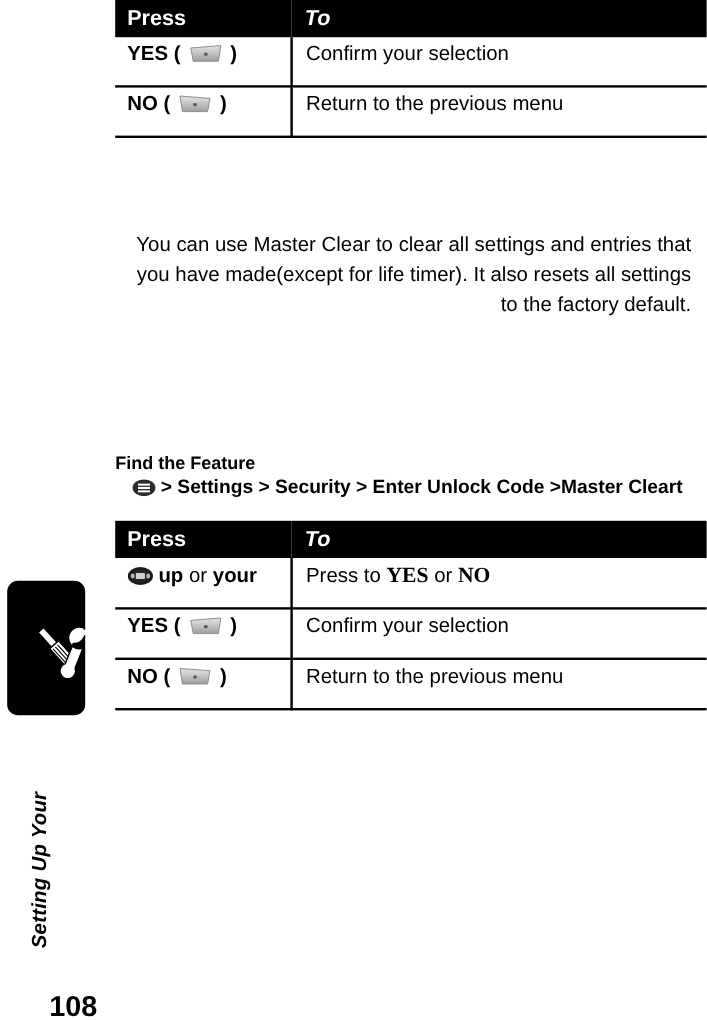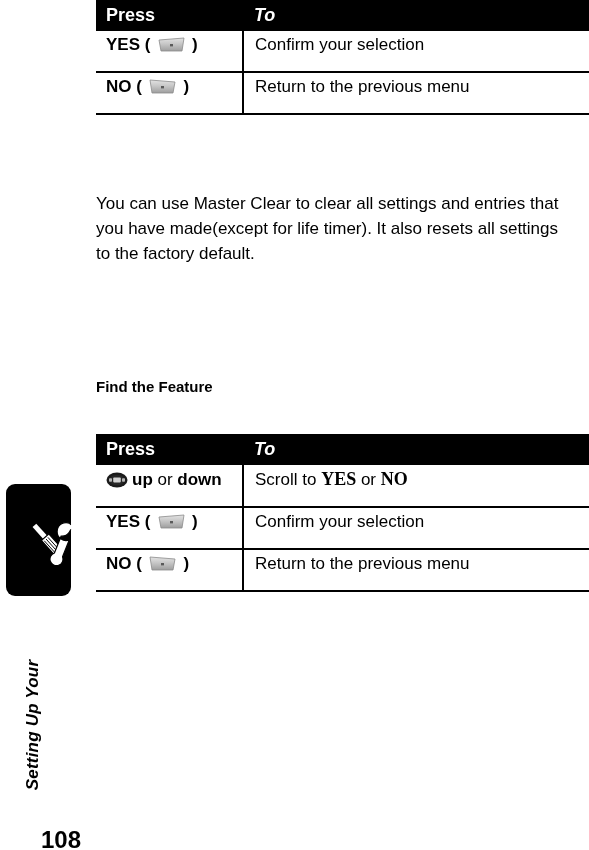--- a/index.html
+++ b/index.html
@@ -155,20 +155,21 @@
     font-weight: bold;
     font-style: italic;
     font-size: 18px;
   }
   .para {
     position: absolute;
     left: 0;
     width: 480px;
     font-size: 17px;
     line-height: 25px;
+    text-align: right;
   }
   .para-1 { top: 191px; }
   .para-2 { top: 272px; }
   .find-label {
     position: absolute;
     left: 0;
     top: 378px;
     font-weight: bold;
     font-size: 15px;
   }
@@ -267,42 +268,52 @@
       </tr>
     </tbody>
   </table>
 
 
   <div class="para para-1">You can use Master Clear to clear all settings and entries that you have made(except for life timer). It also resets all settings to the factory default.</div>
 
 
   <div class="find-label">Find the Feature</div>
 
+  <div class="find-path">
+    <span class="menukey">
+      <svg viewBox="0 0 20 15" width="20" height="15" aria-hidden="true">
+        <ellipse cx="10" cy="7.5" rx="9.5" ry="7" fill="#2b2b2b"></ellipse>
+        <rect x="5" y="4" width="10" height="1.7" fill="#ffffff"></rect>
+        <rect x="5" y="6.8" width="10" height="1.7" fill="#ffffff"></rect>
+        <rect x="5" y="9.6" width="10" height="1.7" fill="#ffffff"></rect>
+      </svg>
+    </span><span>&gt; Settings &gt; Security &gt; Enter Unlock Code &gt;Master Cleart</span>
+  </div>
 
   <table class="key-table" style="top:434px;">
     <thead>
       <tr class="thead-row">
         <th class="col-press">Press</th>
         <th class="col-to">To</th>
       </tr>
     </thead>
     <tbody>
       <tr>
         <td class="col-press">
           <span class="navkey">
             <svg viewBox="0 0 22 16" width="22" height="16" aria-hidden="true">
               <ellipse cx="11" cy="8" rx="10.5" ry="7.5" fill="#1a1a1a"></ellipse>
               <ellipse cx="11" cy="8" rx="8" ry="5.3" fill="#262626"></ellipse>
               <rect x="7.2" y="5.6" width="7.6" height="4.8" rx="0.8" fill="#d2d2d2"></rect>
               <rect x="3" y="6.2" width="3" height="3.6" rx="0.8" fill="#b5b5b5"></rect>
               <rect x="16" y="6.2" width="3" height="3.6" rx="0.8" fill="#b5b5b5"></rect>
             </svg>
-          </span><span>up</span><span style="font-weight:normal"> or </span><span>down</span>
-        </td>
-        <td class="col-to"><span>Scroll to </span><span class="serifbold">YES</span><span> or </span><span class="serifbold">NO</span></td>
+          </span><span>up</span><span style="font-weight:normal"> or </span><span>your</span>
+        </td>
+        <td class="col-to"><span>Press to </span><span class="serifbold">YES</span><span> or </span><span class="serifbold">NO</span></td>
       </tr>
       <tr>
         <td class="col-press">
           <span>YES</span>
           <span class="paren">(</span>
           <span class="softkey">
             <svg viewBox="0 0 30 17" width="30" height="17" aria-hidden="true">
               <defs>
                 <linearGradient id="gk3" x1="0" y1="0" x2="0" y2="1">
                   <stop offset="0" stop-color="#e3e3e3"></stop>

